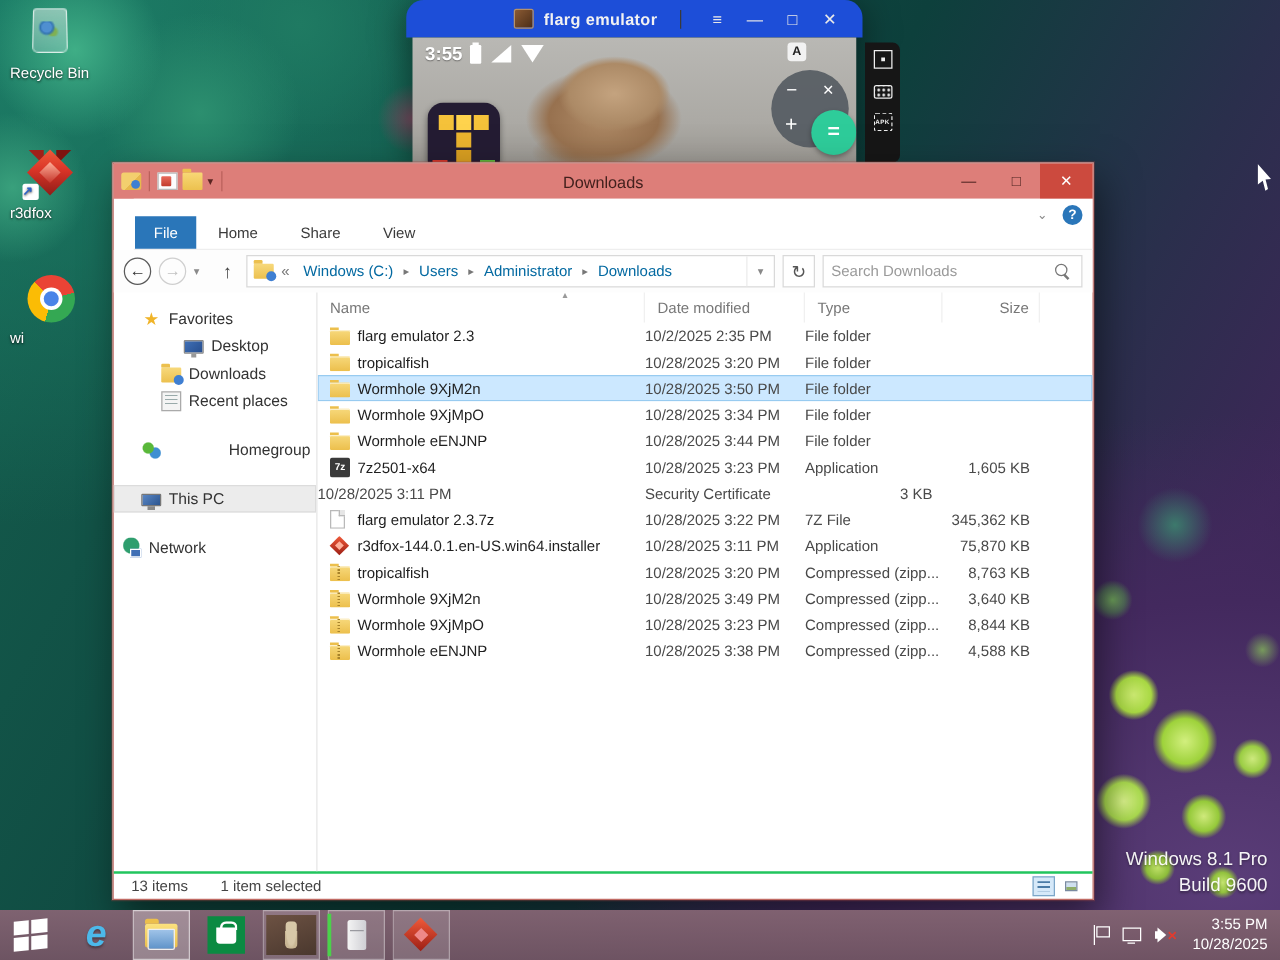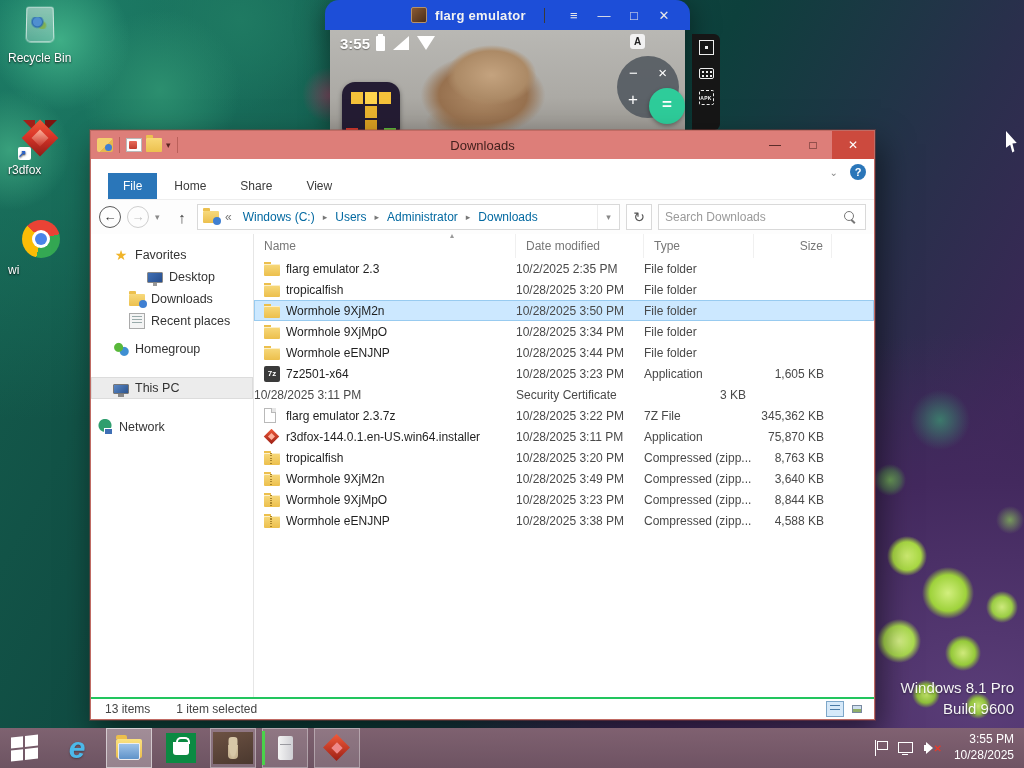--- a/index.html
+++ b/index.html
@@ -462,21 +462,21 @@
           <span>Desktop</span>
         </div>
         <div class="srow" style="padding-left: 38px;">
           <span class="sic sic-folder dl"></span>
           <span>Downloads</span>
         </div>
         <div class="srow" style="padding-left: 38px;">
           <span class="sic sic-recent"></span>
           <span>Recent places</span>
         </div>
-        <div class="srow" style="padding-left: 22px; margin-top: 6px;">
+        <div class="srow" style="padding-left: 22px; margin-top: 17px; gap: 48px;">
           <span class="sic sic-home"></span>
           <span>Homegroup</span>
         </div>
         <div class="srow sel" style="padding-left: 22px; margin-top: 17px;">
           <span class="sic sic-pc"></span>
           <span>This PC</span>
         </div>
         <div class="srow" style="padding-left: 6px; margin-top: 17px;">
           <span class="sic sic-net"></span>
           <span>Network</span>

